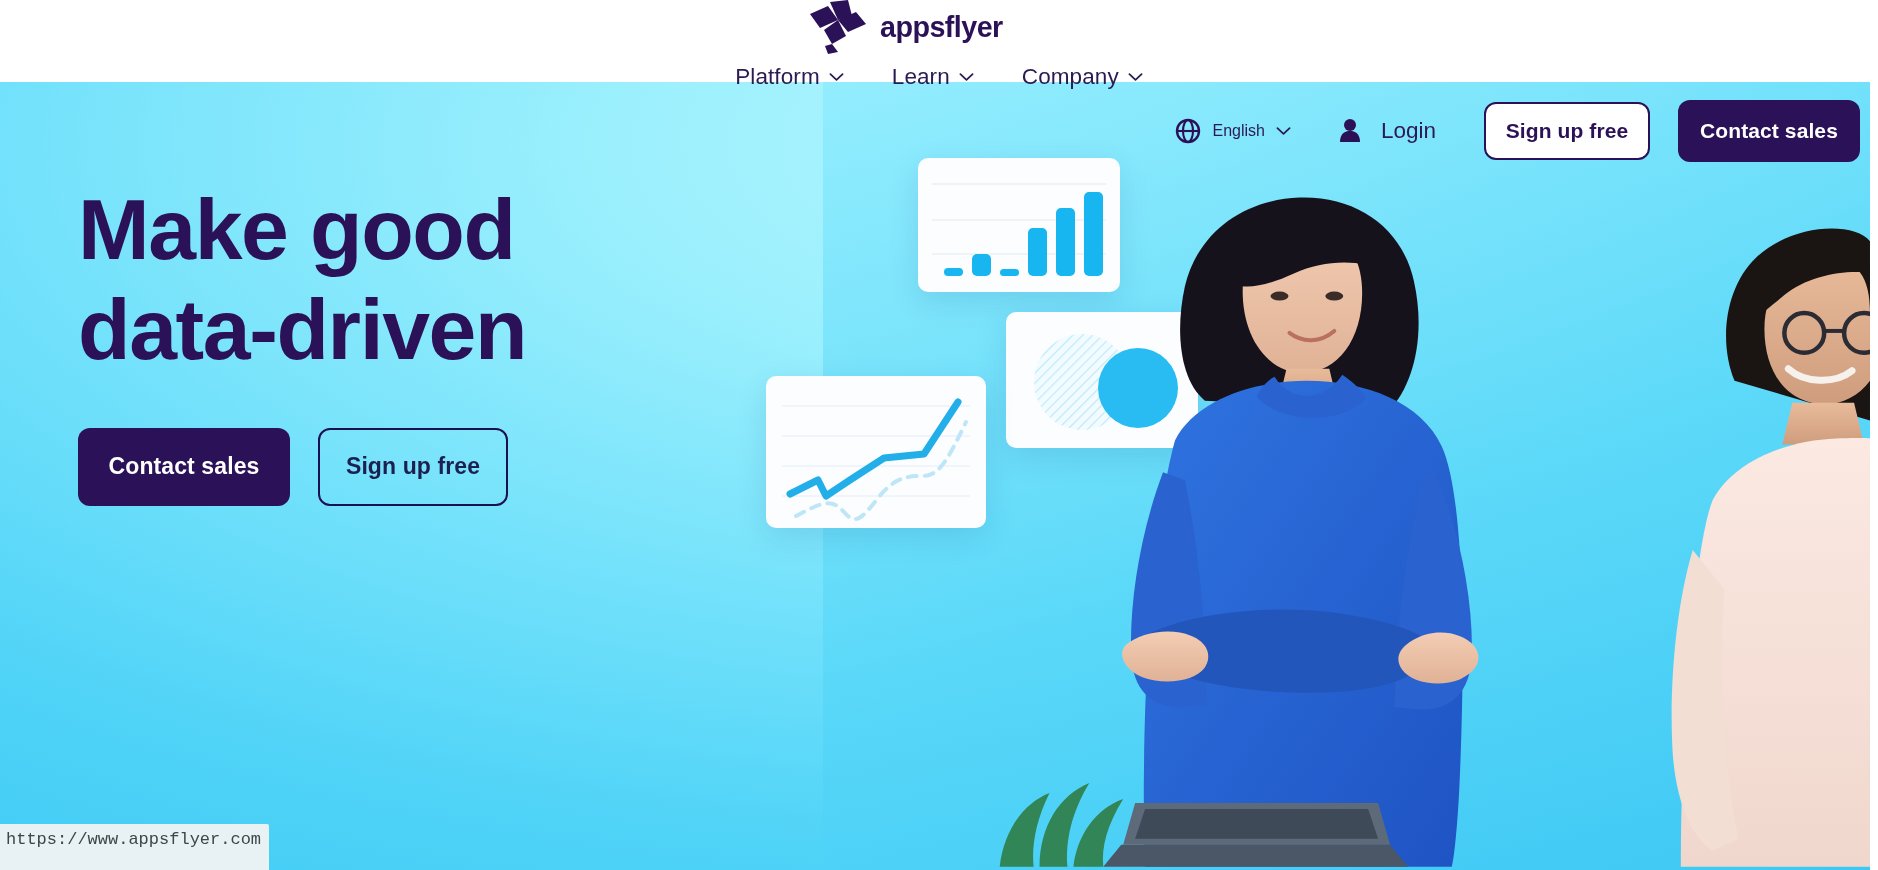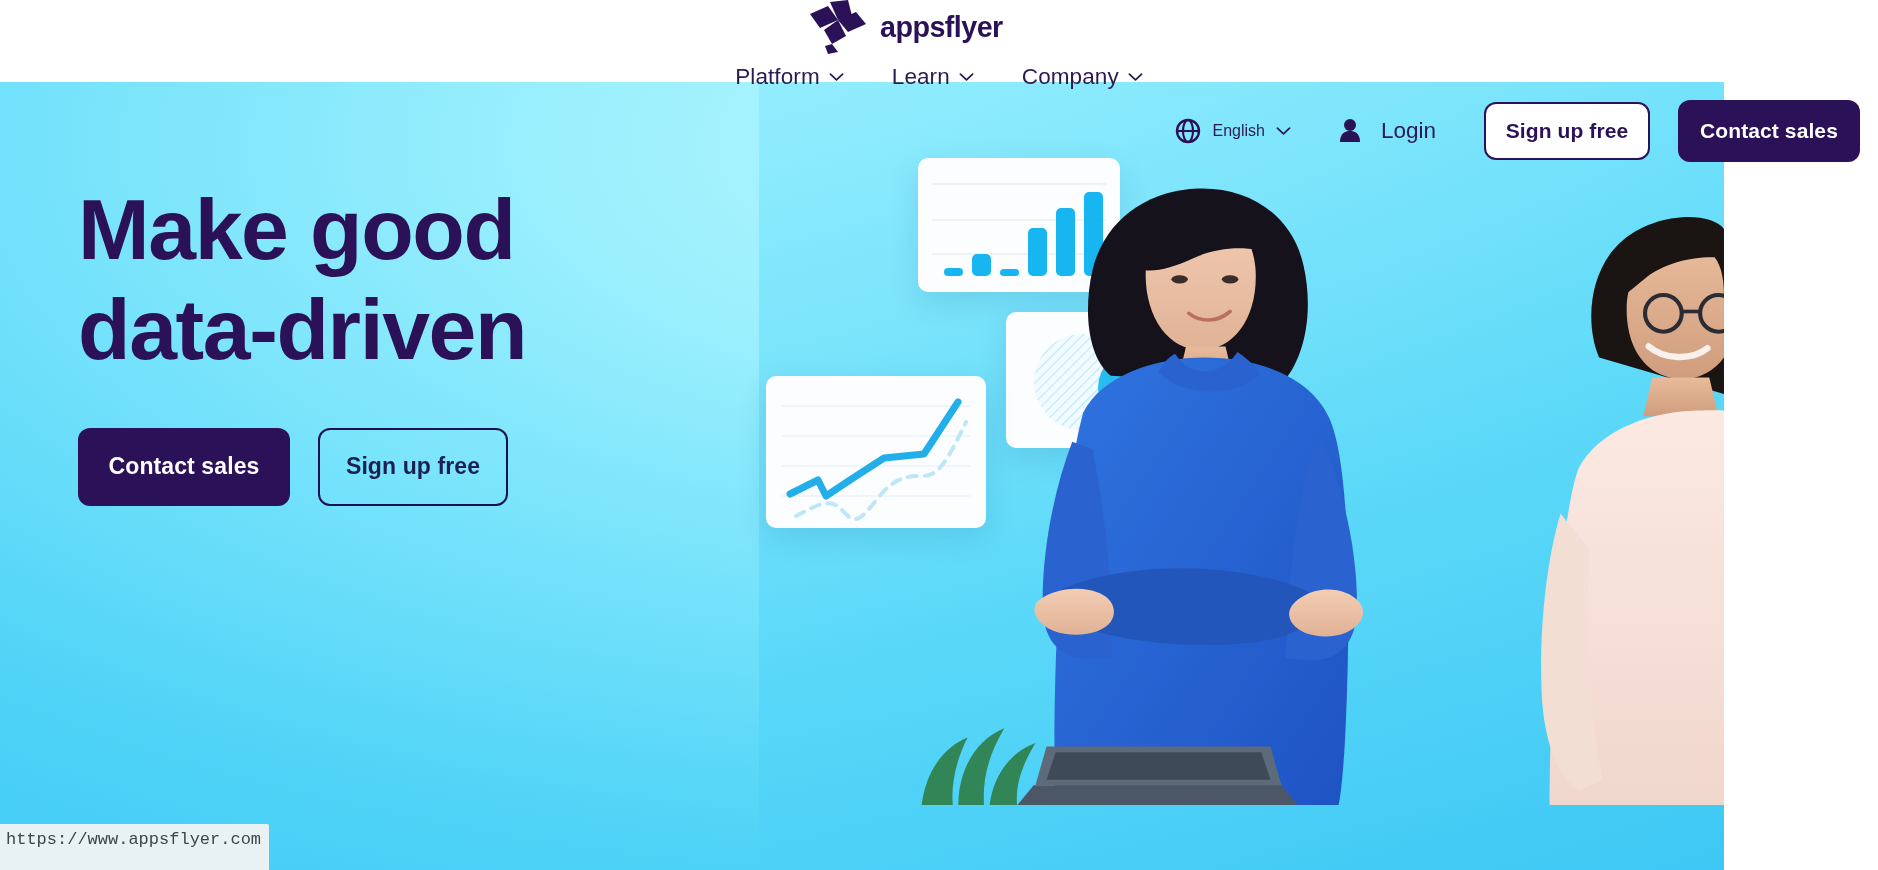--- a/index.html
+++ b/index.html
@@ -74,21 +74,21 @@
   }
   .btn-solid-nav {
     width:182px; height:62px;
     background:#2b1157; color:#ffffff;
     border:none;
   }
 
   
   .hero {
     position:absolute; top:82px; left:0;
-    width:1724px; height:788px;
+    width:1870px; height:788px;
     background:
       radial-gradient(120% 120% at 62% 8%, #b2f6ff 0%, #9cf0fd 24%, #72e1fb 52%, #4fd3f7 76%, #3fc9f5 100%);
     overflow:hidden;
   }
   .hero-bg-right {
     position:absolute; top:0; right:0; width:56%; height:100%;
     background:linear-gradient(160deg,#8fecfe 0%,#55d6f8 55%,#3cc6f4 100%);
     opacity:.85;
   }
 

